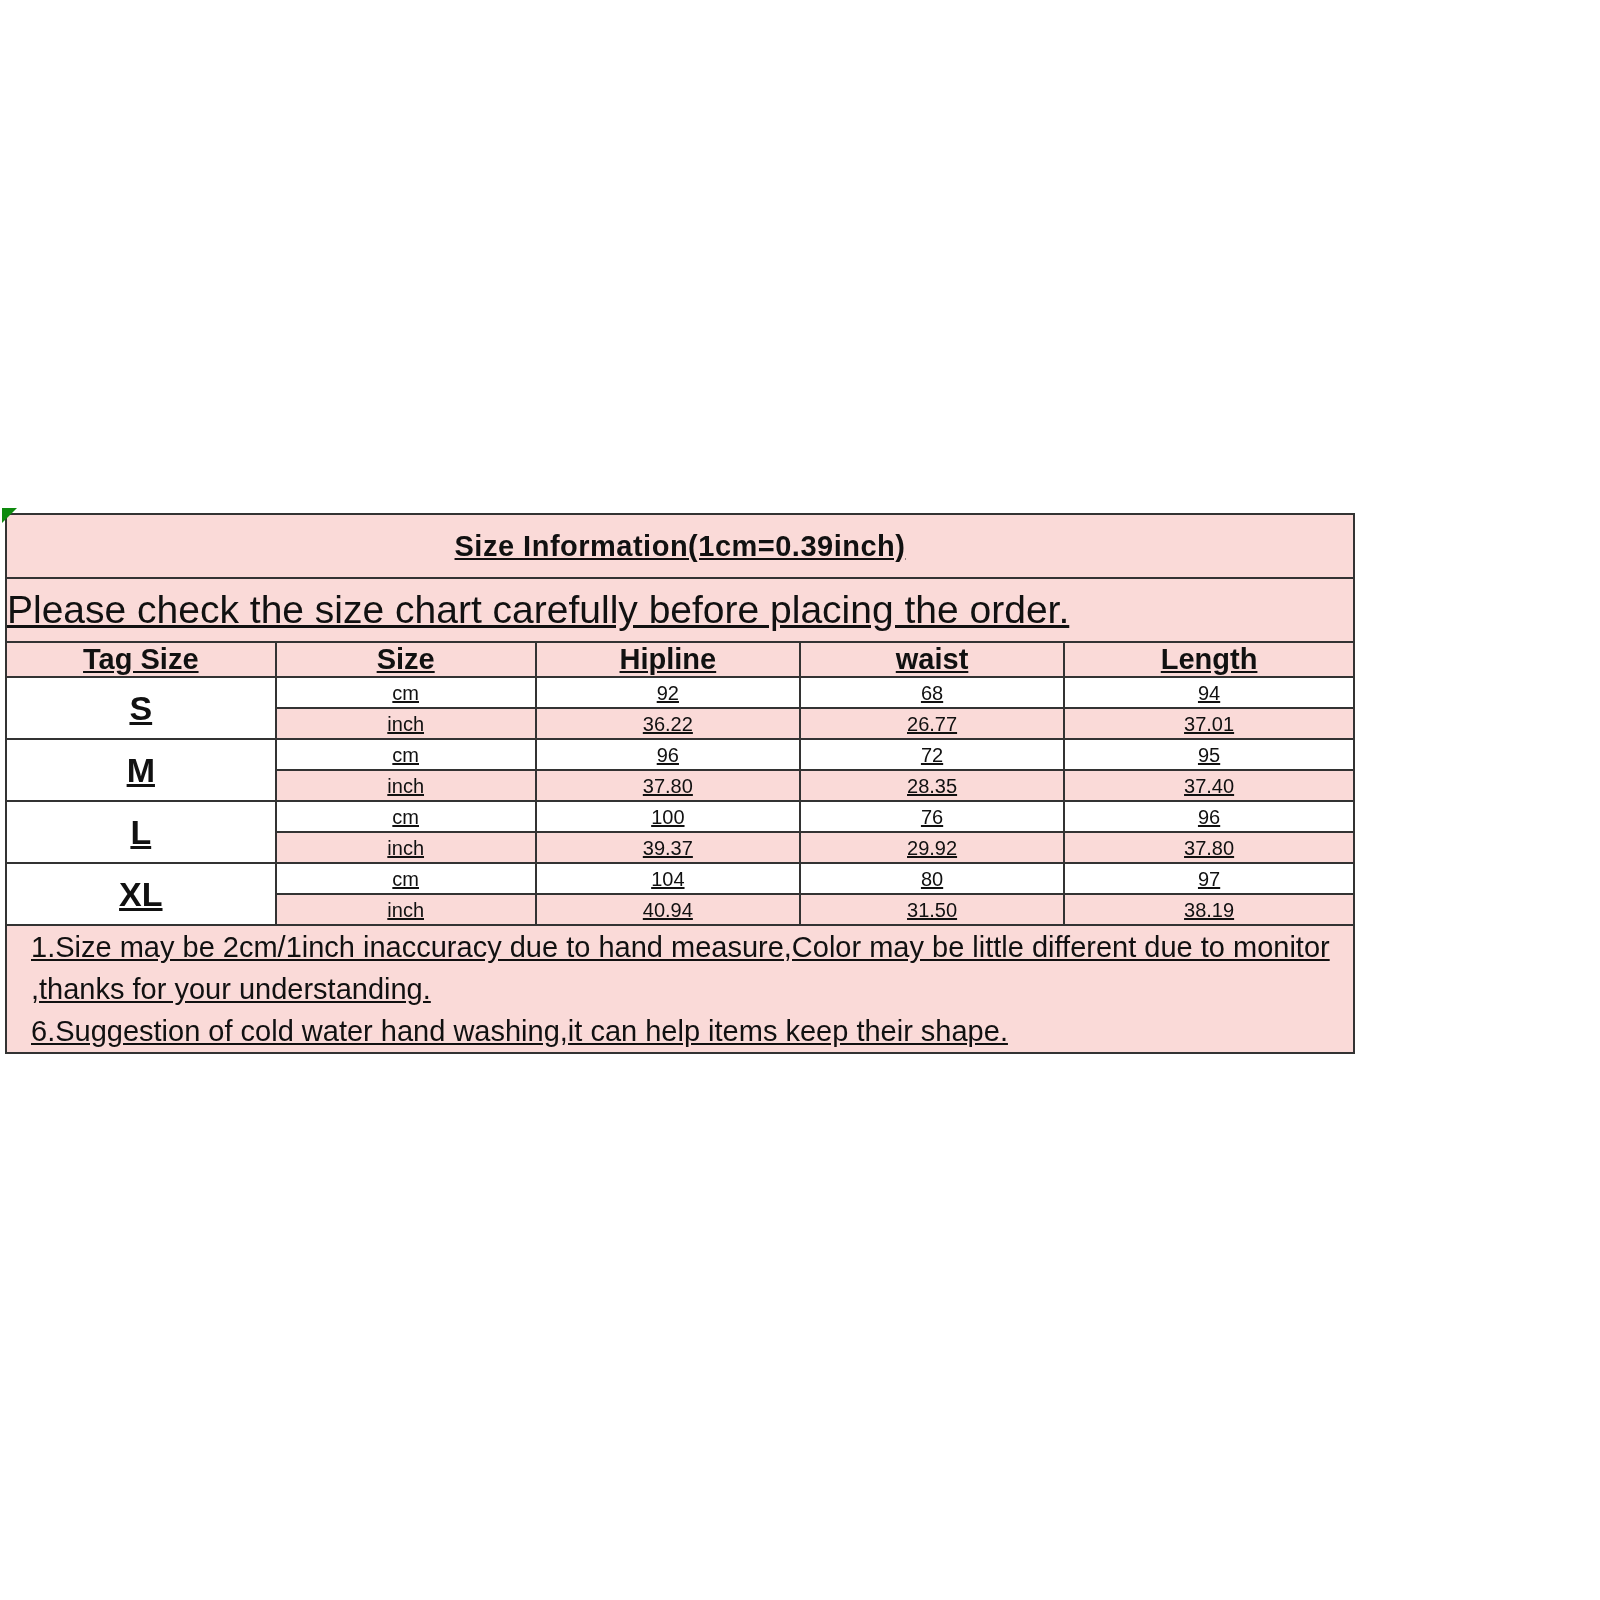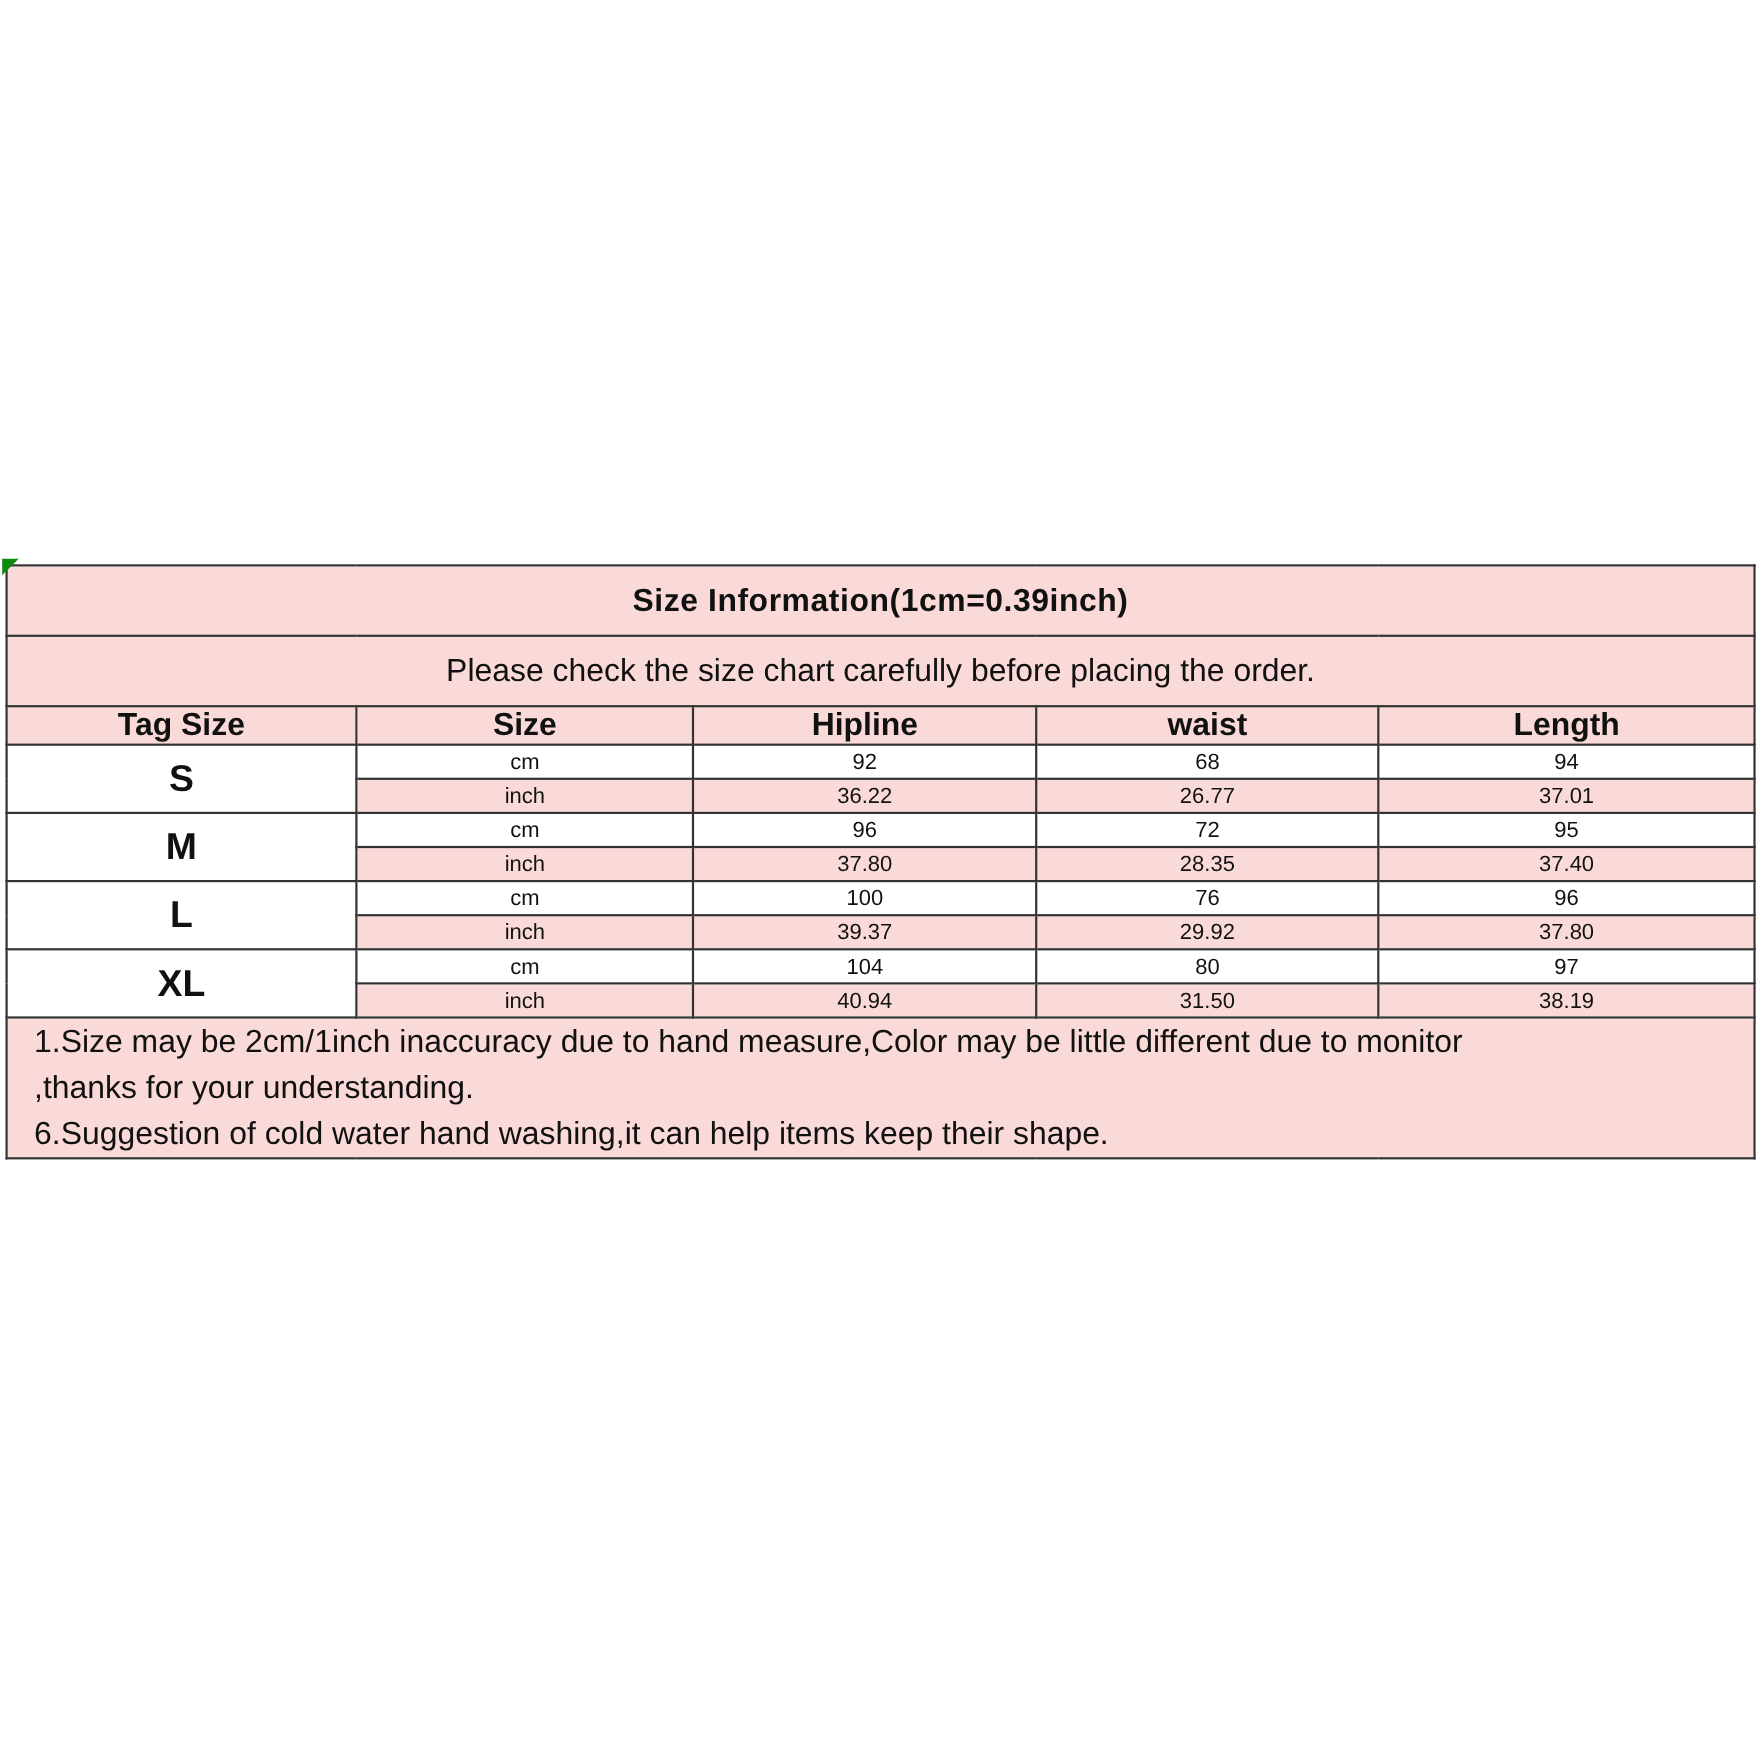--- a/index.html
+++ b/index.html
@@ -23,21 +23,22 @@
     position: relative;
     width: 1600px;
     height: 1600px;
     background: #ffffff;
     overflow: hidden;
   }
   .size-table-wrap {
     position: absolute;
     left: 5px;
     top: 513px;
-    width: 1591px;
+    width: 1350px;
+    text-decoration: underline;
   }
   .corner-triangle {
     position: absolute;
     left: -3px;
     top: -5px;
     width: 0;
     height: 0;
     border-top: 15px solid var(--green);
     border-right: 15px solid transparent;
     z-index: 3;
@@ -57,22 +58,21 @@
     height: 64px;
     background: var(--pink);
     text-align: center;
     font-weight: bold;
     font-size: 29px;
     letter-spacing: 0.5px;
   }
   .subtitle-cell {
     height: 64px;
     background: var(--pink);
-    text-align: center;
-    font-size: 29px;
+    font-size: 39px;
   }
   th.col-header {
     height: 33px;
     background: var(--pink);
     font-weight: bold;
     font-size: 29px;
     border-top-width: 4px;
   }
   td.tag-cell {
     background: var(--white);

